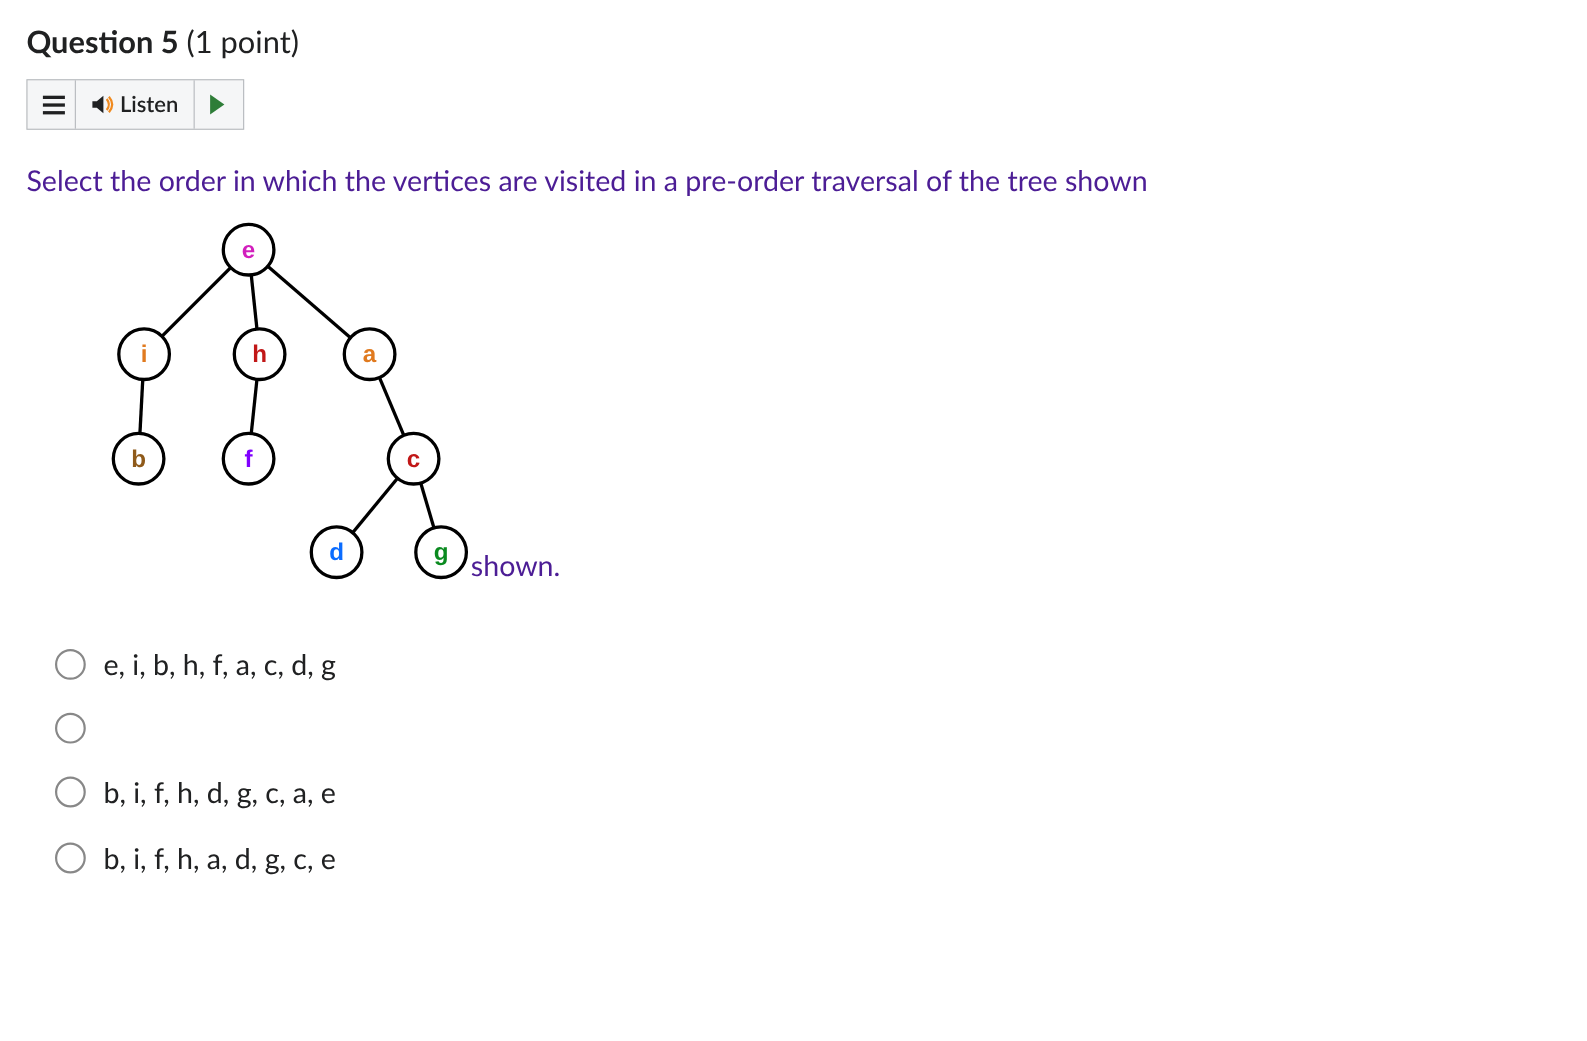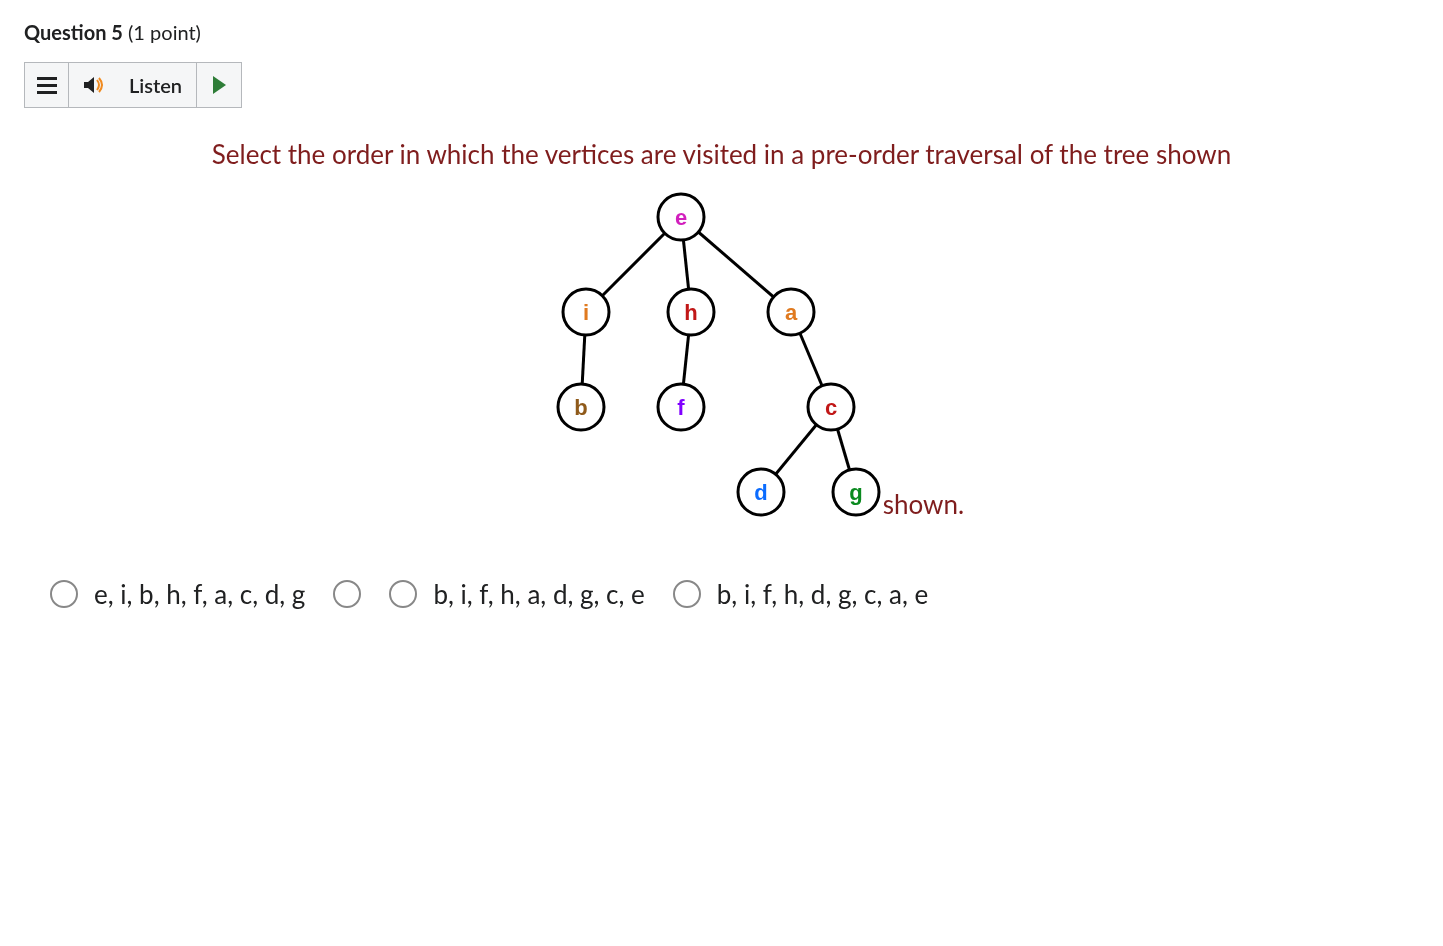--- a/index.html
+++ b/index.html
@@ -4,66 +4,64 @@
 <style>
   * { box-sizing: border-box; margin: 0; padding: 0; }
   body {
     font-family: "Lato", "Helvetica Neue", Arial, sans-serif;
     background: #fff;
     color: #202122;
     padding: 20px 24px;
     width: 1443px;
   }
   .question-header {
-    font-size: 20px;
+    font-size: 28px;
     margin-bottom: 18px;
   }
   .question-header .qnum { font-weight: 700; }
   .question-header .pts { font-weight: 400; }
   .toolbar {
     display: inline-flex;
     border: 1px solid #b5b8bc;
     background: #f5f6f7;
     height: 46px;
     margin-bottom: 28px;
   }
   .toolbar .tb-btn {
     display: flex;
     align-items: center;
-    justify-content: center;
     padding: 0 14px;
     border-right: 1px solid #b5b8bc;
     cursor: pointer;
-    gap: 24px;
+    gap: 4px;
   }
   .toolbar .tb-btn:last-child { border-right: none; }
   .tb-hamburger { width: 44px; }
   .tb-listen { font-size: 20px; font-weight: 600; color: #202122; }
   .tb-play { width: 44px; }
   .hamburger-lines {
     display: flex; flex-direction: column; gap: 4px;
   }
   .hamburger-lines span {
     display: block; width: 20px; height: 3px; background: #202122;
   }
   .play-tri {
     width: 0; height: 0;
     border-left: 13px solid #2e7d38;
     border-top: 9px solid transparent;
     border-bottom: 9px solid transparent;
   }
   .question-text {
     font-size: 26px;
     line-height: 1.4;
-    color: #7f1d1d;
+    color: #4c1d95;
     display: flex;
     flex-wrap: wrap;
     align-items: flex-end;
     gap: 4px 0;
-    justify-content: center;
   }
   .tree-wrap {
     display: inline-block;
     vertical-align: bottom;
     margin: 6px 2px 0 2px;
   }
   svg.tree { display: block; }
   .node-circle {
     fill: #fff;
     stroke: #000;
@@ -78,20 +76,21 @@
   }
   .edge {
     stroke: #000;
     stroke-width: 3;
     fill: none;
   }
   .options {
     margin-top: 56px;
     margin-left: 26px;
     display: flex;
+    flex-direction: column;
     gap: 28px;
   }
   .option {
     display: flex;
     align-items: center;
     gap: 16px;
     font-size: 26px;
     cursor: pointer;
   }
   .radio-ring {
@@ -190,22 +189,22 @@
 <div class="options">
   <label class="option">
     <span class="radio-ring"></span>
     <span>e, i, b, h, f, a, c, d, g</span>
   </label>
   <label class="option">
     <span class="radio-ring"></span>
   </label>
   <label class="option">
     <span class="radio-ring"></span>
+    <span>b, i, f, h, d, g, c, a, e</span>
+  </label>
+  <label class="option">
+    <span class="radio-ring"></span>
     <span>b, i, f, h, a, d, g, c, e</span>
   </label>
-  <label class="option">
-    <span class="radio-ring"></span>
-    <span>b, i, f, h, d, g, c, a, e</span>
-  </label>
 </div>
 
 
 
 
 </body></html>

